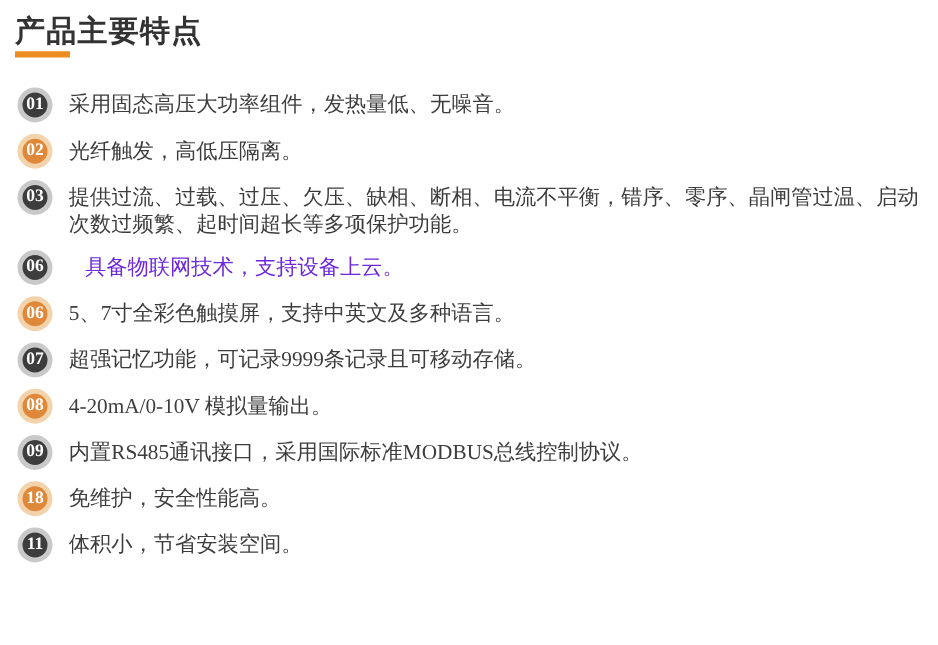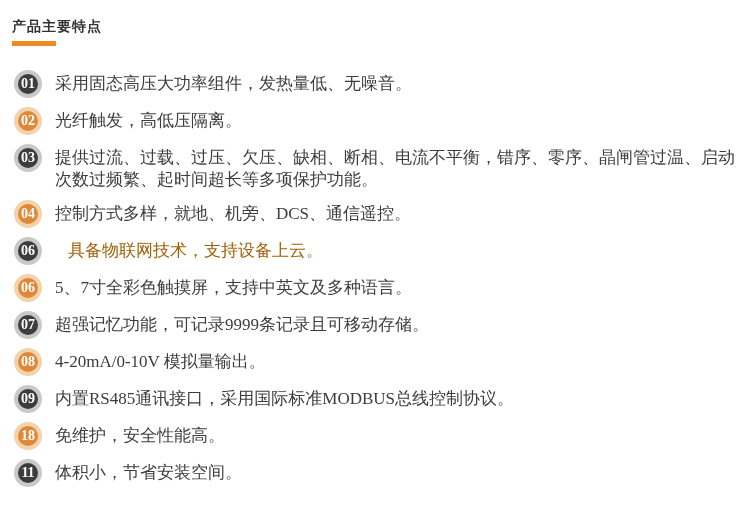--- a/index.html
+++ b/index.html
@@ -9,21 +9,21 @@
     height: 516px;
     background: #ffffff;
     overflow: hidden;
     font-family: "Liberation Serif", "DejaVu Serif", serif;
   }
   .header { padding: 14px 0 0 12px; }
   .title {
     margin: 0;
     font-family: "Liberation Sans", "DejaVu Sans", sans-serif;
     font-weight: bold;
-    font-size: 14px;
+    font-size: 24px;
     line-height: 24px;
     color: #333333;
     letter-spacing: 1px;
   }
   .title-underline {
     width: 44px;
     height: 5px;
     margin-top: 3px;
     background: #ee8c21;
   }
@@ -78,28 +78,24 @@
   <li class="feature-item">
     <span class="badge" style="background: rgb(224, 136, 58); border-color: rgb(242, 211, 171);">02</span>
     <span class="feature-text" style="color: rgb(61, 61, 61);">光纤触发，高低压隔离。</span>
   </li>
 
   <li class="feature-item">
     <span class="badge" style="background: rgb(61, 61, 61); border-color: rgb(201, 201, 201);">03</span>
     <span class="feature-text" style="color: rgb(61, 61, 61);">提供过流、过载、过压、欠压、缺相、断相、电流不平衡，错序、零序、晶闸管过温、启动次数过频繁、起时间超长等多项保护功能。</span>
   </li>
 
-  <li class="feature-item">
-    <span class="badge" style="background: rgb(224, 136, 58); border-color: rgb(242, 211, 171);">04</span>
-    <span class="feature-text" style="color: rgb(61, 61, 61);">控制方式多样，就地、机旁、DCS、通信遥控。</span>
-  </li>
 
   <li class="feature-item">
     <span class="badge" style="background: rgb(61, 61, 61); border-color: rgb(201, 201, 201);">06</span>
-    <span class="feature-text" style="color: #a16207; margin-left: 26px;">具备物联网技术，支持设备上云。</span>
+    <span class="feature-text" style="color: #6d28d9; margin-left: 26px;">具备物联网技术，支持设备上云。</span>
   </li>
 
   <li class="feature-item">
     <span class="badge" style="background: rgb(224, 136, 58); border-color: rgb(242, 211, 171);">06</span>
     <span class="feature-text" style="color: rgb(61, 61, 61);">5、7寸全彩色触摸屏，支持中英文及多种语言。</span>
   </li>
 
   <li class="feature-item">
     <span class="badge" style="background: rgb(61, 61, 61); border-color: rgb(201, 201, 201);">07</span>
     <span class="feature-text" style="color: rgb(61, 61, 61);">超强记忆功能，可记录9999条记录且可移动存储。</span>

